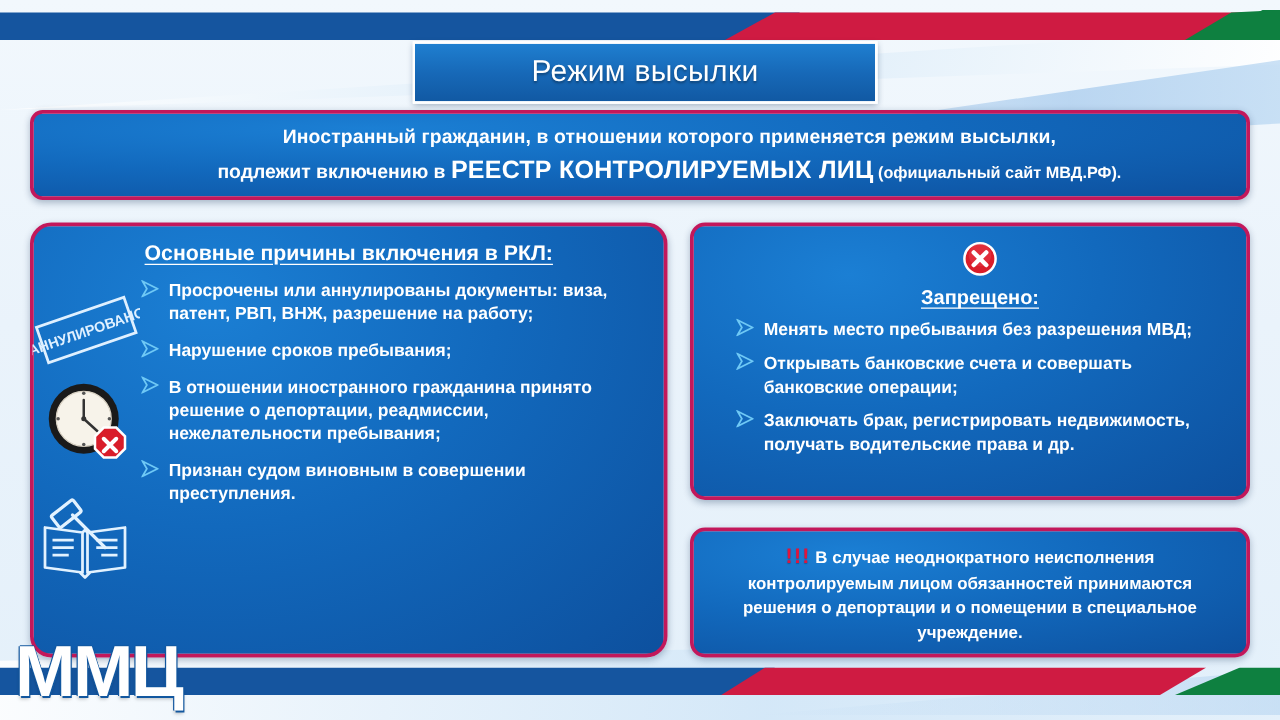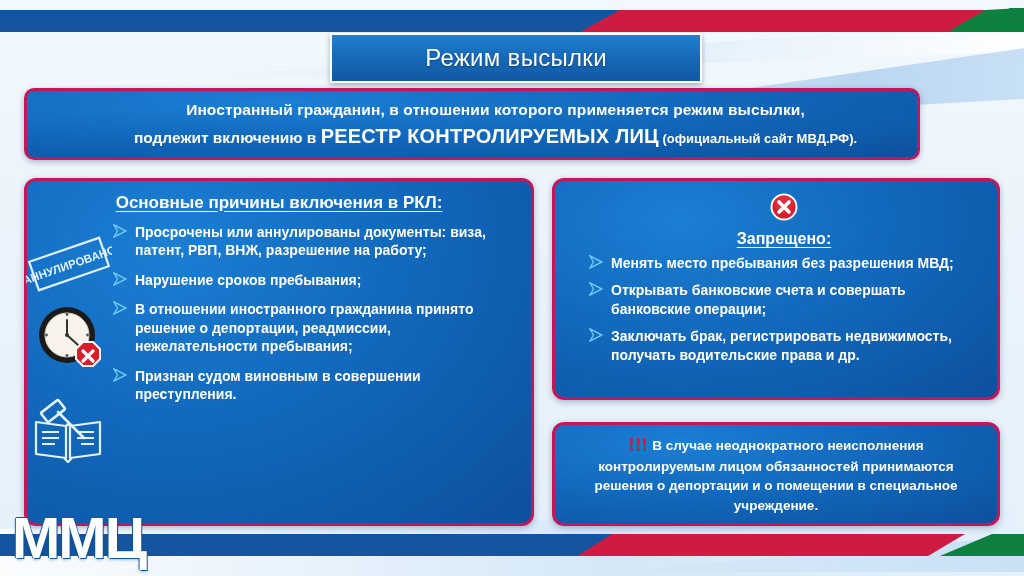--- a/index.html
+++ b/index.html
@@ -51,29 +51,29 @@
     position:absolute;
     border:3px solid #c2185b;
     border-radius:12px;
     background:radial-gradient(ellipse at 28% 18%,#1b7fd4 0%,#1269bd 45%,#0d509e 100%);
     box-shadow:0 2px 6px rgba(10,40,80,.3);
     box-sizing:border-box;
     color:#ffffff;
   }
 
   
-  #banner{left:24px;top:88px;width:896px;height:72px;border-radius:10px;
+  #banner{left:24px;top:88px;width:976px;height:72px;border-radius:10px;
           display:flex;flex-direction:column;align-items:center;justify-content:center;gap:6px;padding-left:47px;}
   #banner .line1{font-size:15.5px;font-weight:bold;text-align:center;letter-spacing:.1px;}
   #banner .line2{font-size:15.5px;font-weight:bold;text-align:center;}
   #banner .line2 .big{font-size:20px;font-weight:bold;letter-spacing:.2px;}
   #banner .line2 .small{font-size:13px;font-weight:bold;}
 
   
-  #left-card{left:24px;top:178px;width:510px;height:348px;}
+  #left-card{left:24px;top:178px;width:510px;height:348px;border-radius:17px;}
   #left-card .head{
     text-align:center;margin:12px 0 10px 0;font-size:17px;font-weight:bold;
     text-decoration:underline;text-underline-offset:3px;
   }
   .bullets{list-style:none;margin:0;padding:0 14px 0 86px;}
   .bullets li{
     position:relative;margin:0 0 11px 0;font-size:14px;font-weight:bold;
     line-height:1.32;padding-left:22px;
   }
   .bullets li:last-child{margin-bottom:0;}

